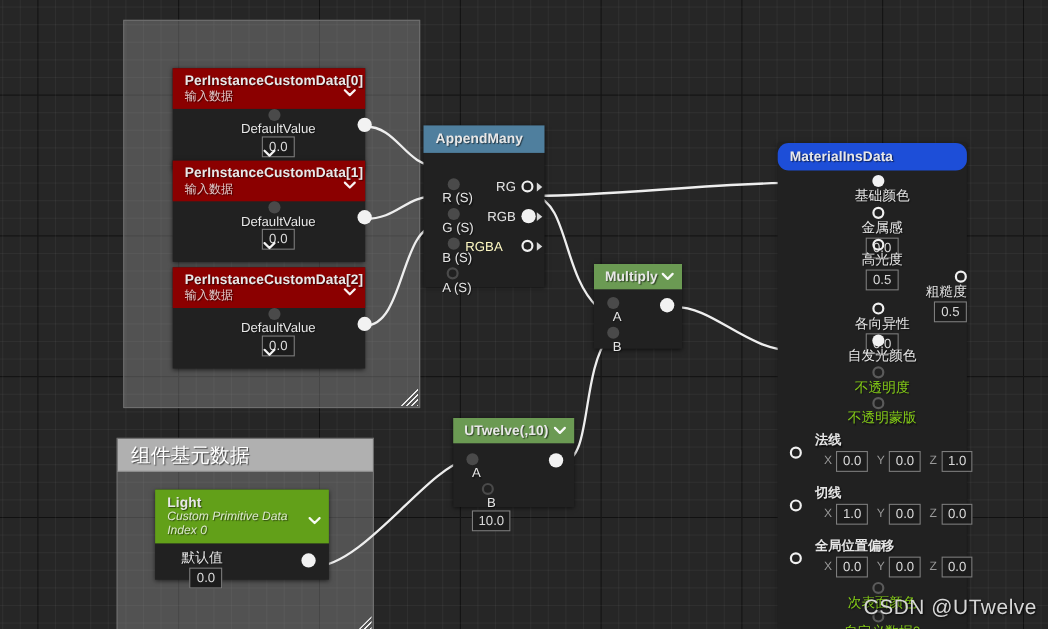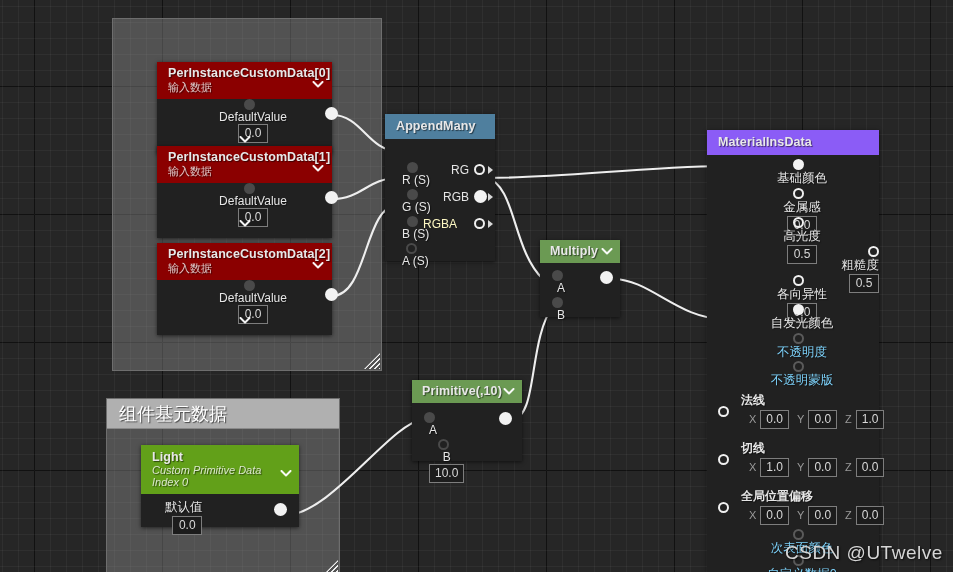--- a/index.html
+++ b/index.html
@@ -91,21 +91,21 @@
     position: relative;
     display: flex;
     align-items: center;
     height: 29px;
     padding-left: 10px;
     color: #e6e6e6;
     font-size: 12px;
     white-space: nowrap;
     flex-direction: column;
   }
-  .row.dim { color: #7dd3fc; text-align: center; }
+  .row.dim { color: #84cc16; text-align: center; }
   .row-label { margin-left: 7px; text-shadow: 1px 1px 1px rgba(0,0,0,0.5); }
   .row-label.cjk { font-size: 12.5px; }
 
   
   .pin {
     flex: 0 0 auto;
     width: 11px; height: 11px;
     border-radius: 50%;
     position: relative;
   }
@@ -187,21 +187,21 @@
     font-size: 19px;
     letter-spacing: 0.5px;
     text-shadow: 1px 1px 2px rgba(0,0,0,0.7);
     white-space: nowrap;
   }
 
   
   .hd-red   { background: #8b0000; }
   .hd-blue  { background: #4f7f9e; }
   .hd-green2{ background: #6b9a53; }
-  .hd-tan   { background: #8b5cf6; }
+  .hd-tan   { background: #1d4ed8; border-radius: 10px; }
   .hd-lime  { background: #62a019; }
 </style>
 </head>
 <body>
 
 <div id="canvas">
 
   <div class="comment" style="left:112px; top:18px; width:270px; height:353px;">
     <div class="resize-grip"></div>
   </div>
@@ -367,21 +367,21 @@
       <div class="row" style="position:absolute;left:0;top:34px;height:16px;">
         <span class="pin filled-dark"></span>
         <span class="row-label">B</span>
       </div>
       <span class="outpin" style="right:7px;top:8px;"></span>
     </div>
   </div>
 
   <div class="node" style="left:412px; top:380px; width:110px;">
     <div class="node-head hd-green2" style="padding:4px 24px 5px 10px;">
-      <div class="node-title">Primitive(,10)</div>
+      <div class="node-title">UTwelve(,10)</div>
       <span class="chev" style="top:5px;right:7px;">
         <svg width="12" height="12" viewBox="0 0 12 12">
             <path d="M1.5 4 L6 8.5 L10.5 4" stroke="currentColor" stroke-width="2" fill="none" stroke-linecap="round" stroke-linejoin="round"></path>
           </svg>
       </span>
     </div>
     <div class="node-body" style="height:58px;">
       <div class="row" style="position:absolute;left:0;top:9px;height:16px;">
         <span class="pin filled-dark"></span>
         <span class="row-label">A</span>

